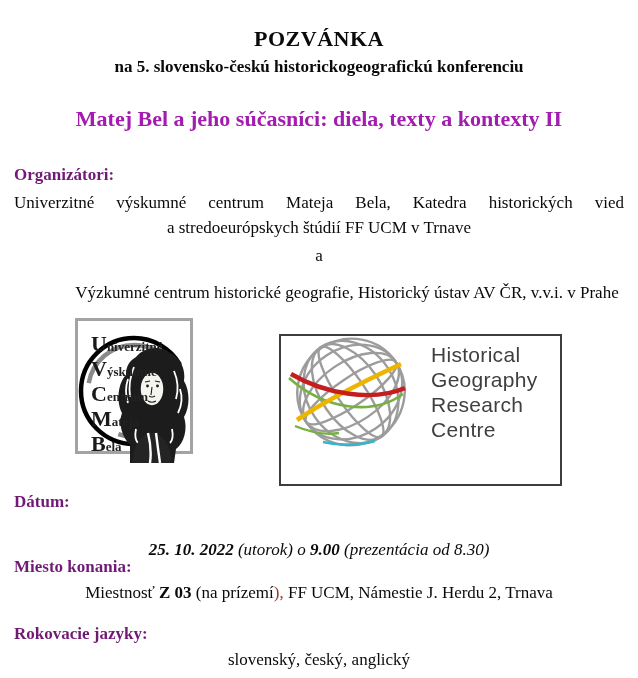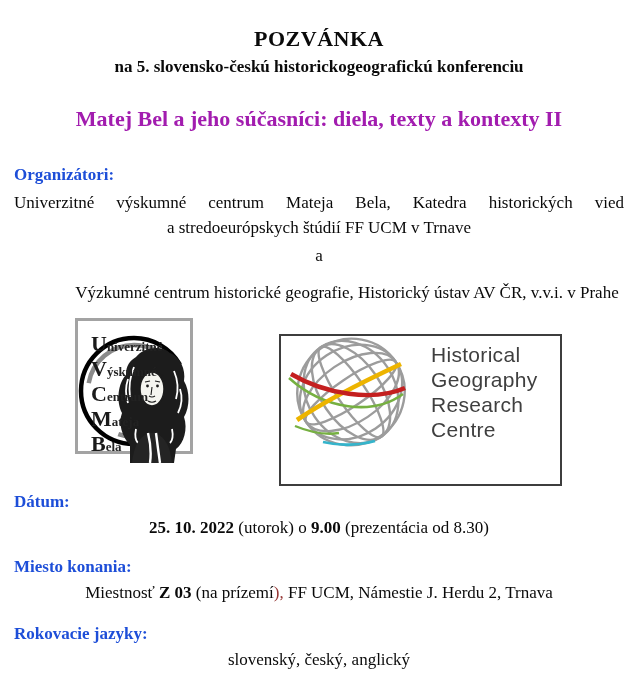--- a/index.html
+++ b/index.html
@@ -5,21 +5,21 @@
   html,body{margin:0;padding:0;background:#fff;}
   .page{
     position:relative;width:638px;height:678px;background:#ffffff;
     font-family:"Liberation Serif", serif;color:#0a0a0a;overflow:hidden;border-radius:31px;
   }
   .abs{position:absolute;}
   .centered{left:0;width:638px;text-align:center;}
   .title1{top:26px;font-size:22px;font-weight:bold;letter-spacing:0.5px;}
   .title2{top:57px;font-size:17px;font-weight:bold;}
   .main-title{top:106px;font-size:22px;font-weight:bold;color:#a21caf;}
-  .sect-head{left:14px;font-size:17px;font-weight:bold;color:#1d4ed8;}
+  .sect-head{left:14px;font-size:17px;font-weight:bold;color:#701a75;}
   .body-line{left:14px;width:610px;font-size:17px;line-height:25px;text-align:center;}
   .jline{text-align:justify;text-align-last:justify;}
   .connector{top:246px;font-size:17px;}
   .bold{font-weight:bold;}
   .red{color:#953735;}
 
   
   .logo-uvcmb{
     left:75px;top:318px;width:118px;height:136px;border:3px solid #a3a3a3;
     box-sizing:border-box;background:#fff;font-weight:bold;
@@ -108,21 +108,21 @@
     </svg>
     <div class="hg-text">
       <div>Historical</div>
       <div>Geography</div>
       <div>Research</div>
       <div>Centre</div>
     </div>
   </div>
 
   <div class="abs sect-head" style="top:492px;">Dátum:</div>
-  <div class="abs body-line" style="top:515px;"><span class="bold">25. 10. 2022</span><span> (utorok) o </span><span class="bold">9.00</span><span> (prezentácia od 8.30)</span></div>
+  <div class="abs body-line" style="top:537px;font-style:italic;"><span class="bold">25. 10. 2022</span><span> (utorok) o </span><span class="bold">9.00</span><span> (prezentácia od 8.30)</span></div>
 
   <div class="abs sect-head" style="top:557px;">Miesto konania:</div>
   <div class="abs body-line" style="top:580px;"><span>Miestnosť </span><span class="bold">Z 03</span><span> (na prízemí</span><span class="red">),</span><span> FF UCM, Námestie J. Herdu 2, Trnava</span></div>
 
   <div class="abs sect-head" style="top:624px;">Rokovacie jazyky:</div>
   <div class="abs body-line" style="top:647px;">slovenský, český, anglický</div>
 
 </div>
 
 </body></html>

